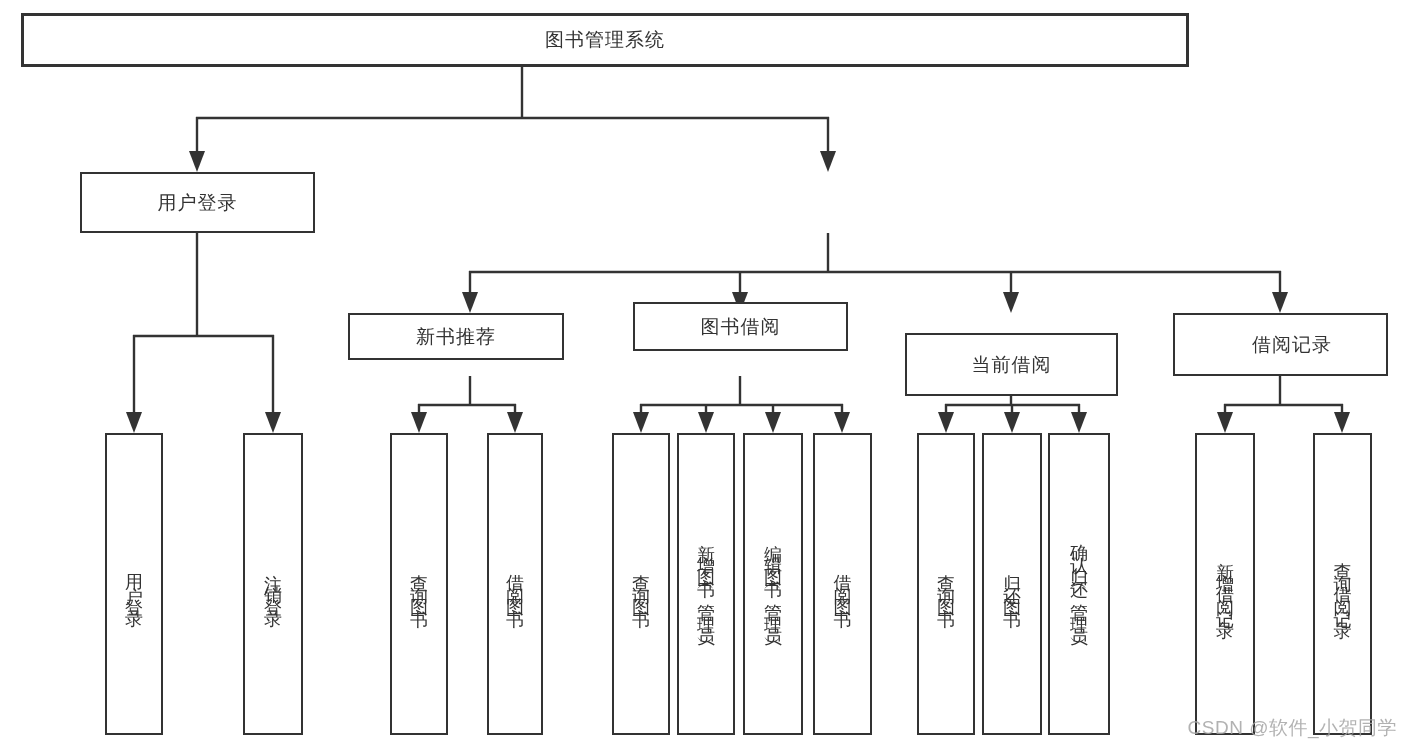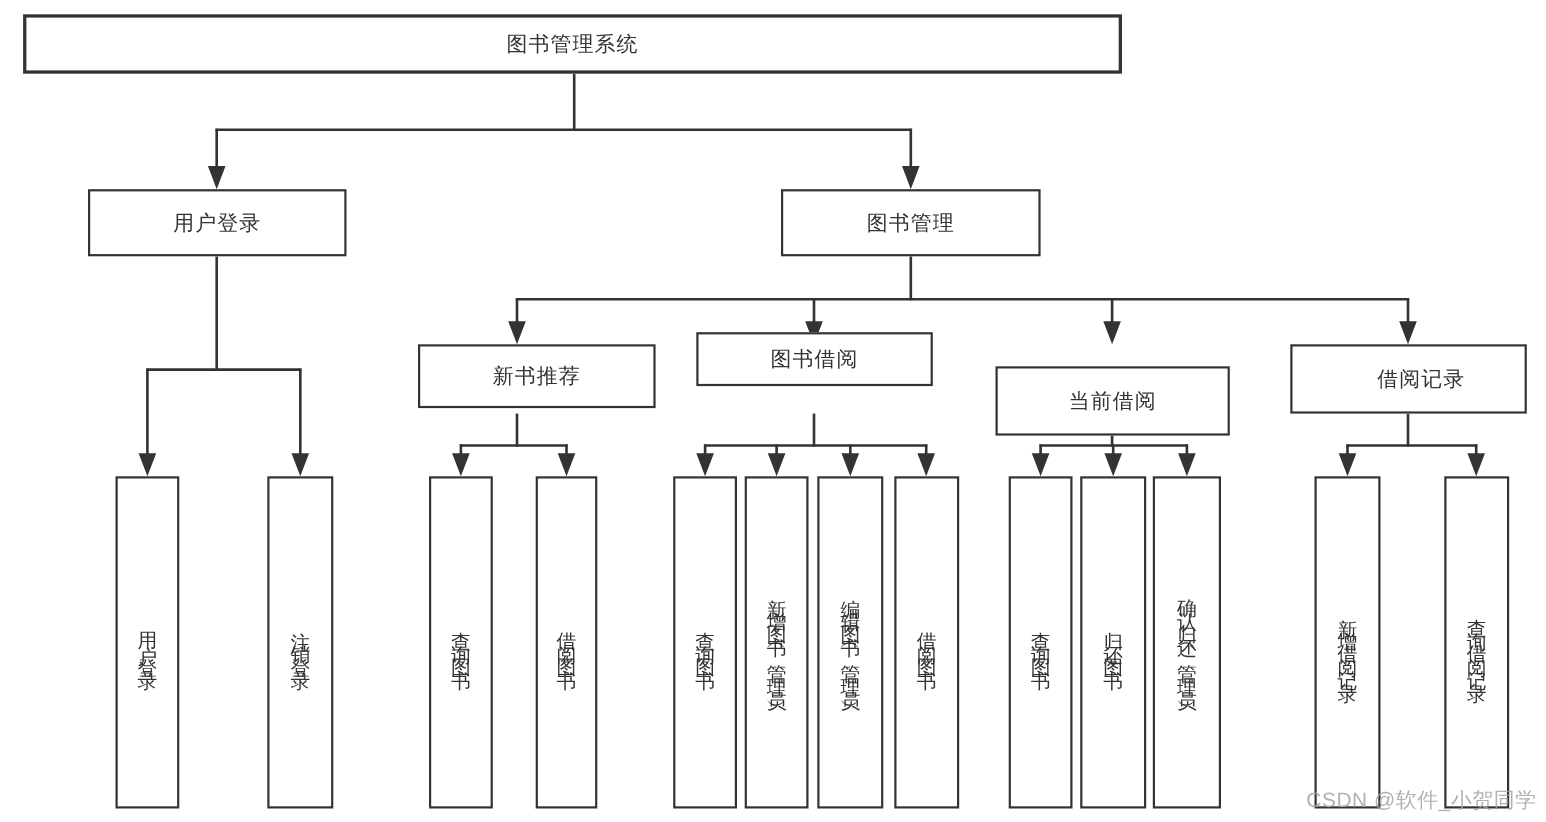--- a/index.html
+++ b/index.html
@@ -119,32 +119,29 @@
     <line x1="1012" y1="404" x2="1012" y2="414"></line>
     <polygon points="1004,412 1020,412 1012,433"></polygon>
     <line x1="1079" y1="404" x2="1079" y2="414"></line>
     <polygon points="1071,412 1087,412 1079,433"></polygon>
     <line x1="1225" y1="404" x2="1225" y2="414"></line>
     <polygon points="1217,412 1233,412 1225,433"></polygon>
     <line x1="1342" y1="404" x2="1342" y2="414"></line>
     <polygon points="1334,412 1350,412 1342,433"></polygon>
   </svg>
 
-  <div class="hbox root" style="left:21px; top:13px; width:999px; height:54px;">
+  <div class="hbox root" style="left:21px; top:13px; width:1168px; height:54px;">
     <span>图书管理系统</span>
   </div>
 
   <div class="hbox" style="left:80px; top:172px; width:235px; height:61px;">
     <span>用户登录</span>
   </div>
-  <div class="hbox" style="left:710px; top:172px; width:236px; height:61px;">
-    <span>图书管理</span>
-  </div>
 
-  <div class="hbox" style="left:380px; top:313px; width:216px; height:58px;">
+  <div class="hbox" style="left:348px; top:313px; width:216px; height:47px;">
     <span>新书推荐</span>
   </div>
   <div class="hbox" style="left:633px; top:302px; width:215px; height:49px;font-family:Liberation Mono, monospace;">
     <span>图书借阅</span>
   </div>
   <div class="hbox" style="left:905px; top:313px; width:213px; height:63px;margin-top:20px;">
     <span>当前借阅</span>
   </div>
   <div class="hbox" style="left:1173px; top:313px; width:215px; height:63px;padding-left:23px;">
     <span>借阅记录</span>

